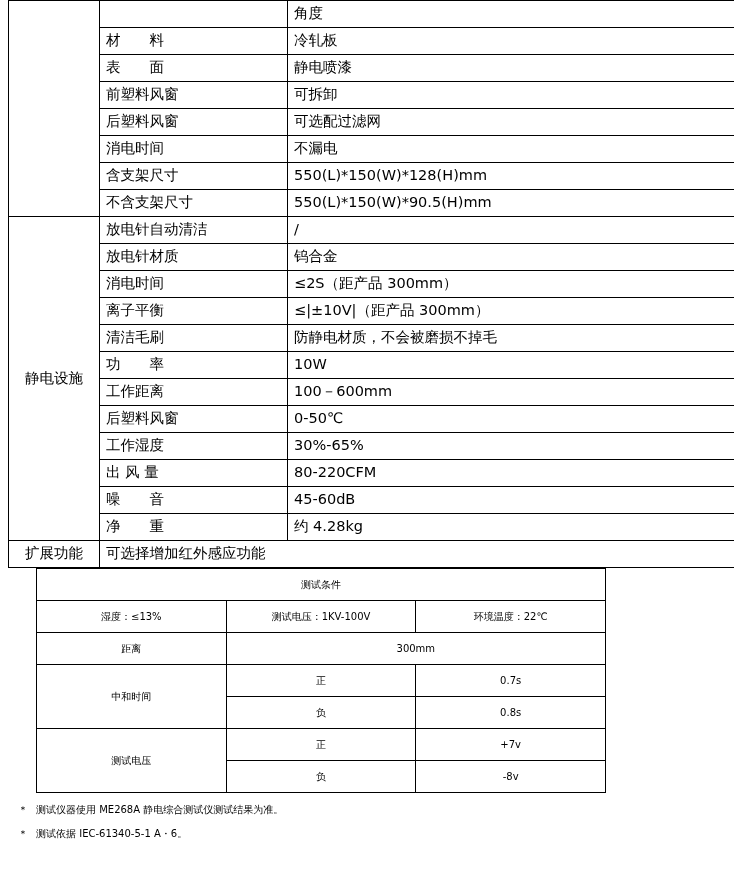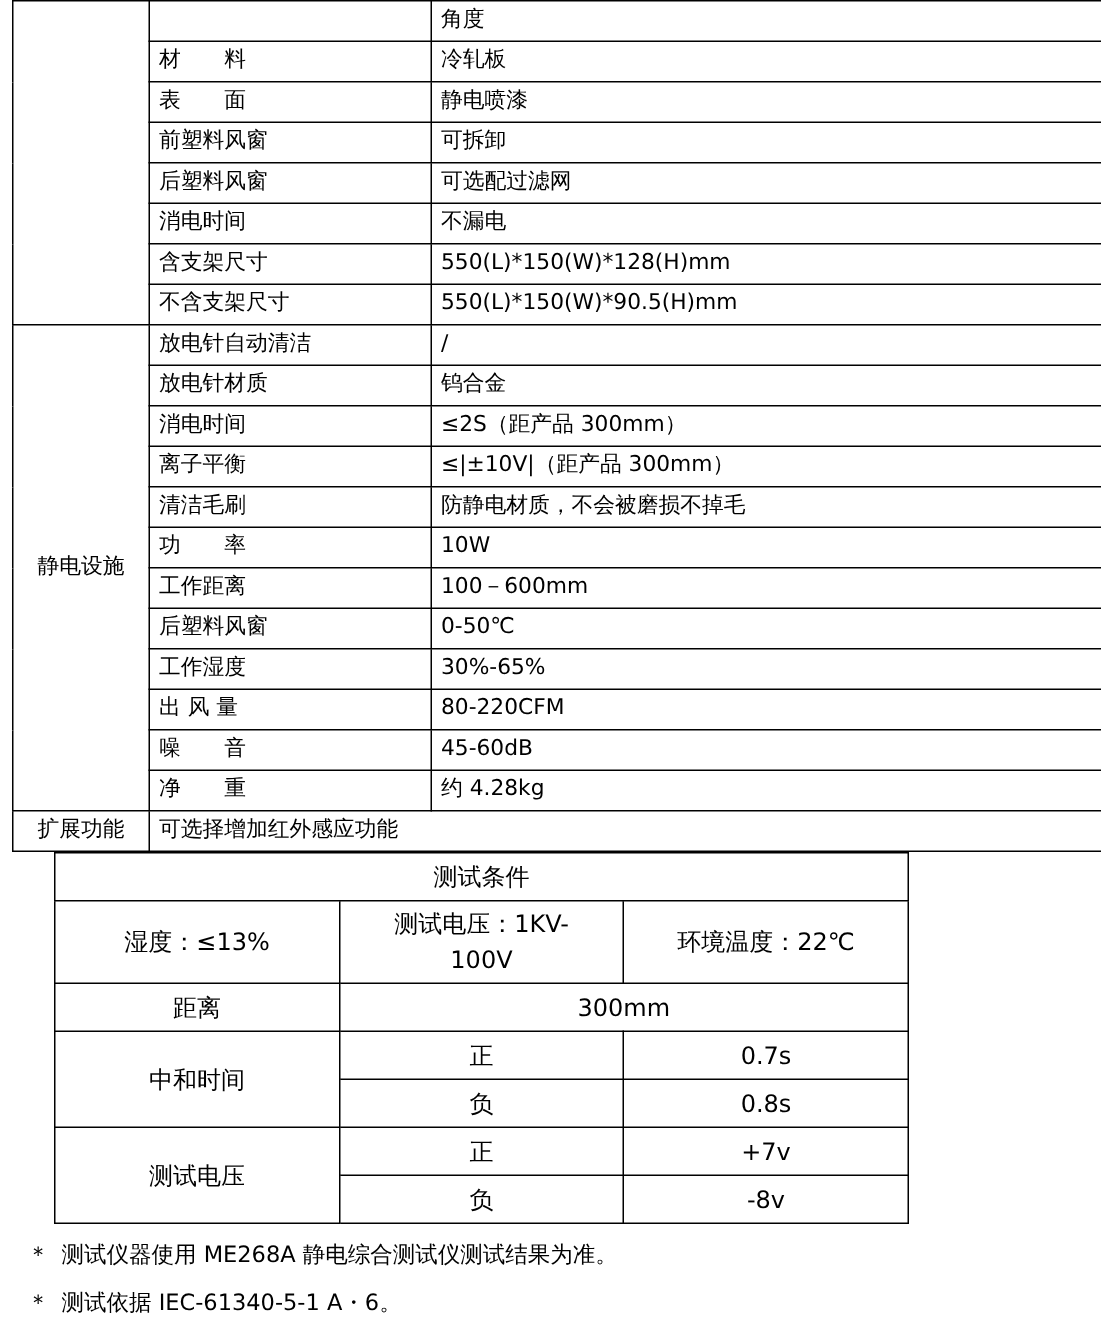--- a/index.html
+++ b/index.html
@@ -67,29 +67,29 @@
   
   table.result {
     border-collapse: collapse;
     width: 570px;
     margin: 0 0 0 28px;
     table-layout: fixed;
   }
   table.result td {
     border: 1px solid #000;
     padding: 3px 17px;
-    font-size: 16px;
+    font-size: 10px;
     line-height: 1.5;
     text-align: center;
     height: 25px;
   }
 
   
   .note {
-    font-size: 15px;
+    font-size: 10px;
     margin: 9px 0 0 10px;
     line-height: 1.5;
   }
   .note .star {
     margin-right: 8px;
   }
 </style>
 </head>
 <body>
 

